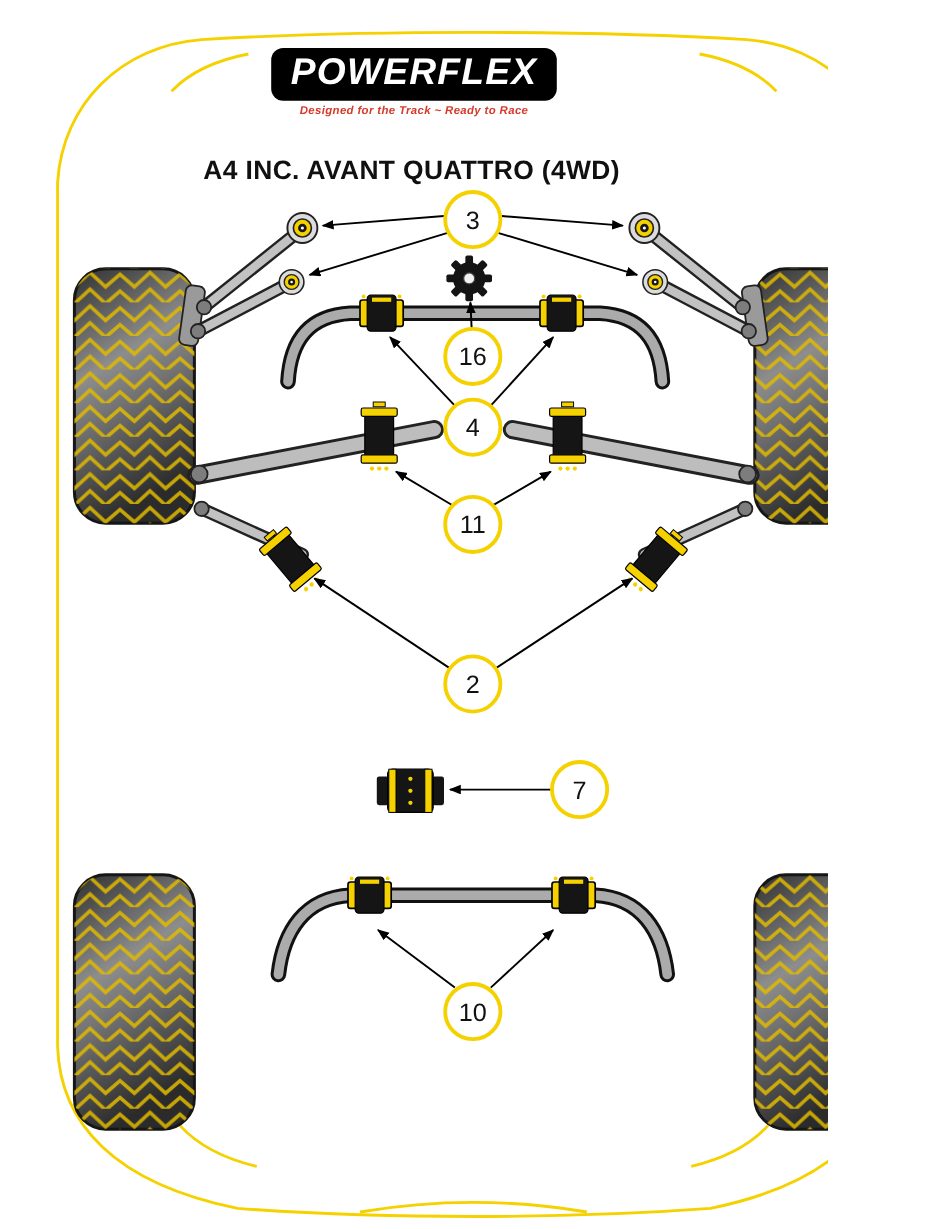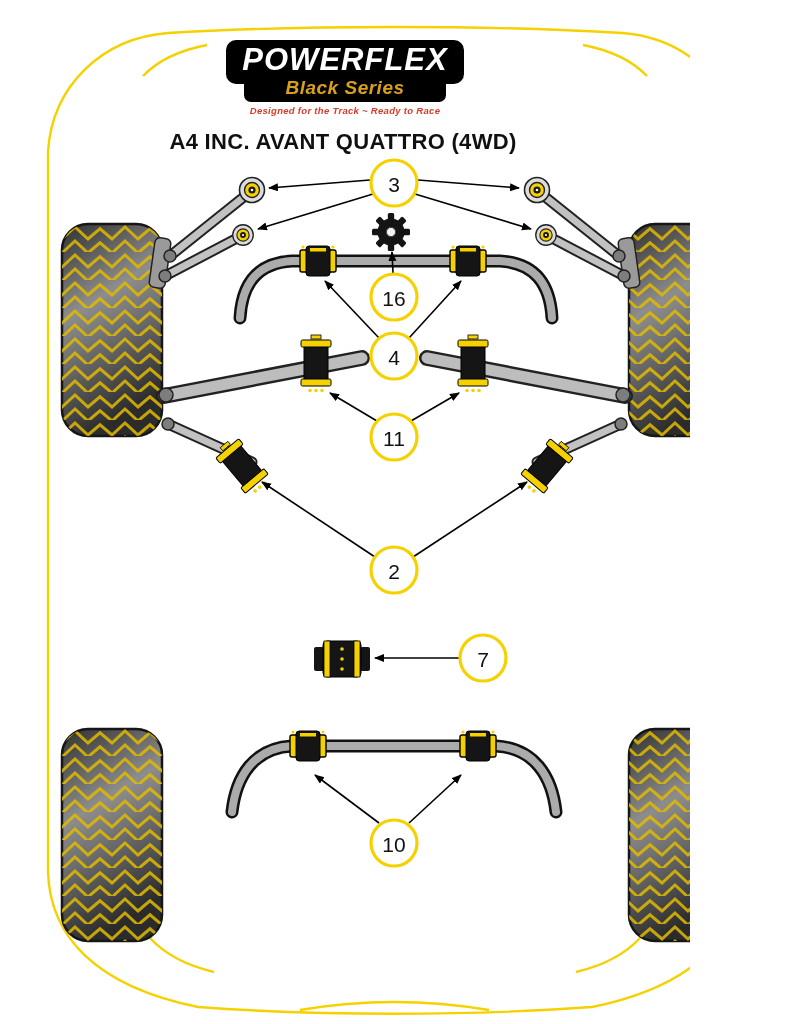--- a/index.html
+++ b/index.html
@@ -35,23 +35,20 @@
   .callout-num{font-family:"Liberation Sans",sans-serif;font-size:21px;fill:#111;}
 </style>
 </head>
 <body>
 
 <div id="stage">
 
   <div class="logo">
     <div class="logo-main">
       <span>POWERFLEX</span>
-    </div>
-    <div class="logo-series">
-      <span>Black Series</span>
     </div>
     <div class="logo-tagline">Designed for the Track ~ Ready to Race</div>
   </div>
 
   <div class="title">A4 INC. AVANT QUATTRO (4WD)</div>
 
   <svg id="diagram" width="791" height="1024" viewBox="0 0 791 1024">
     <defs>
       <linearGradient id="tireGrad" x1="0" y1="0" x2="0.3" y2="1">
         <stop offset="0" stop-color="#303030"></stop>

